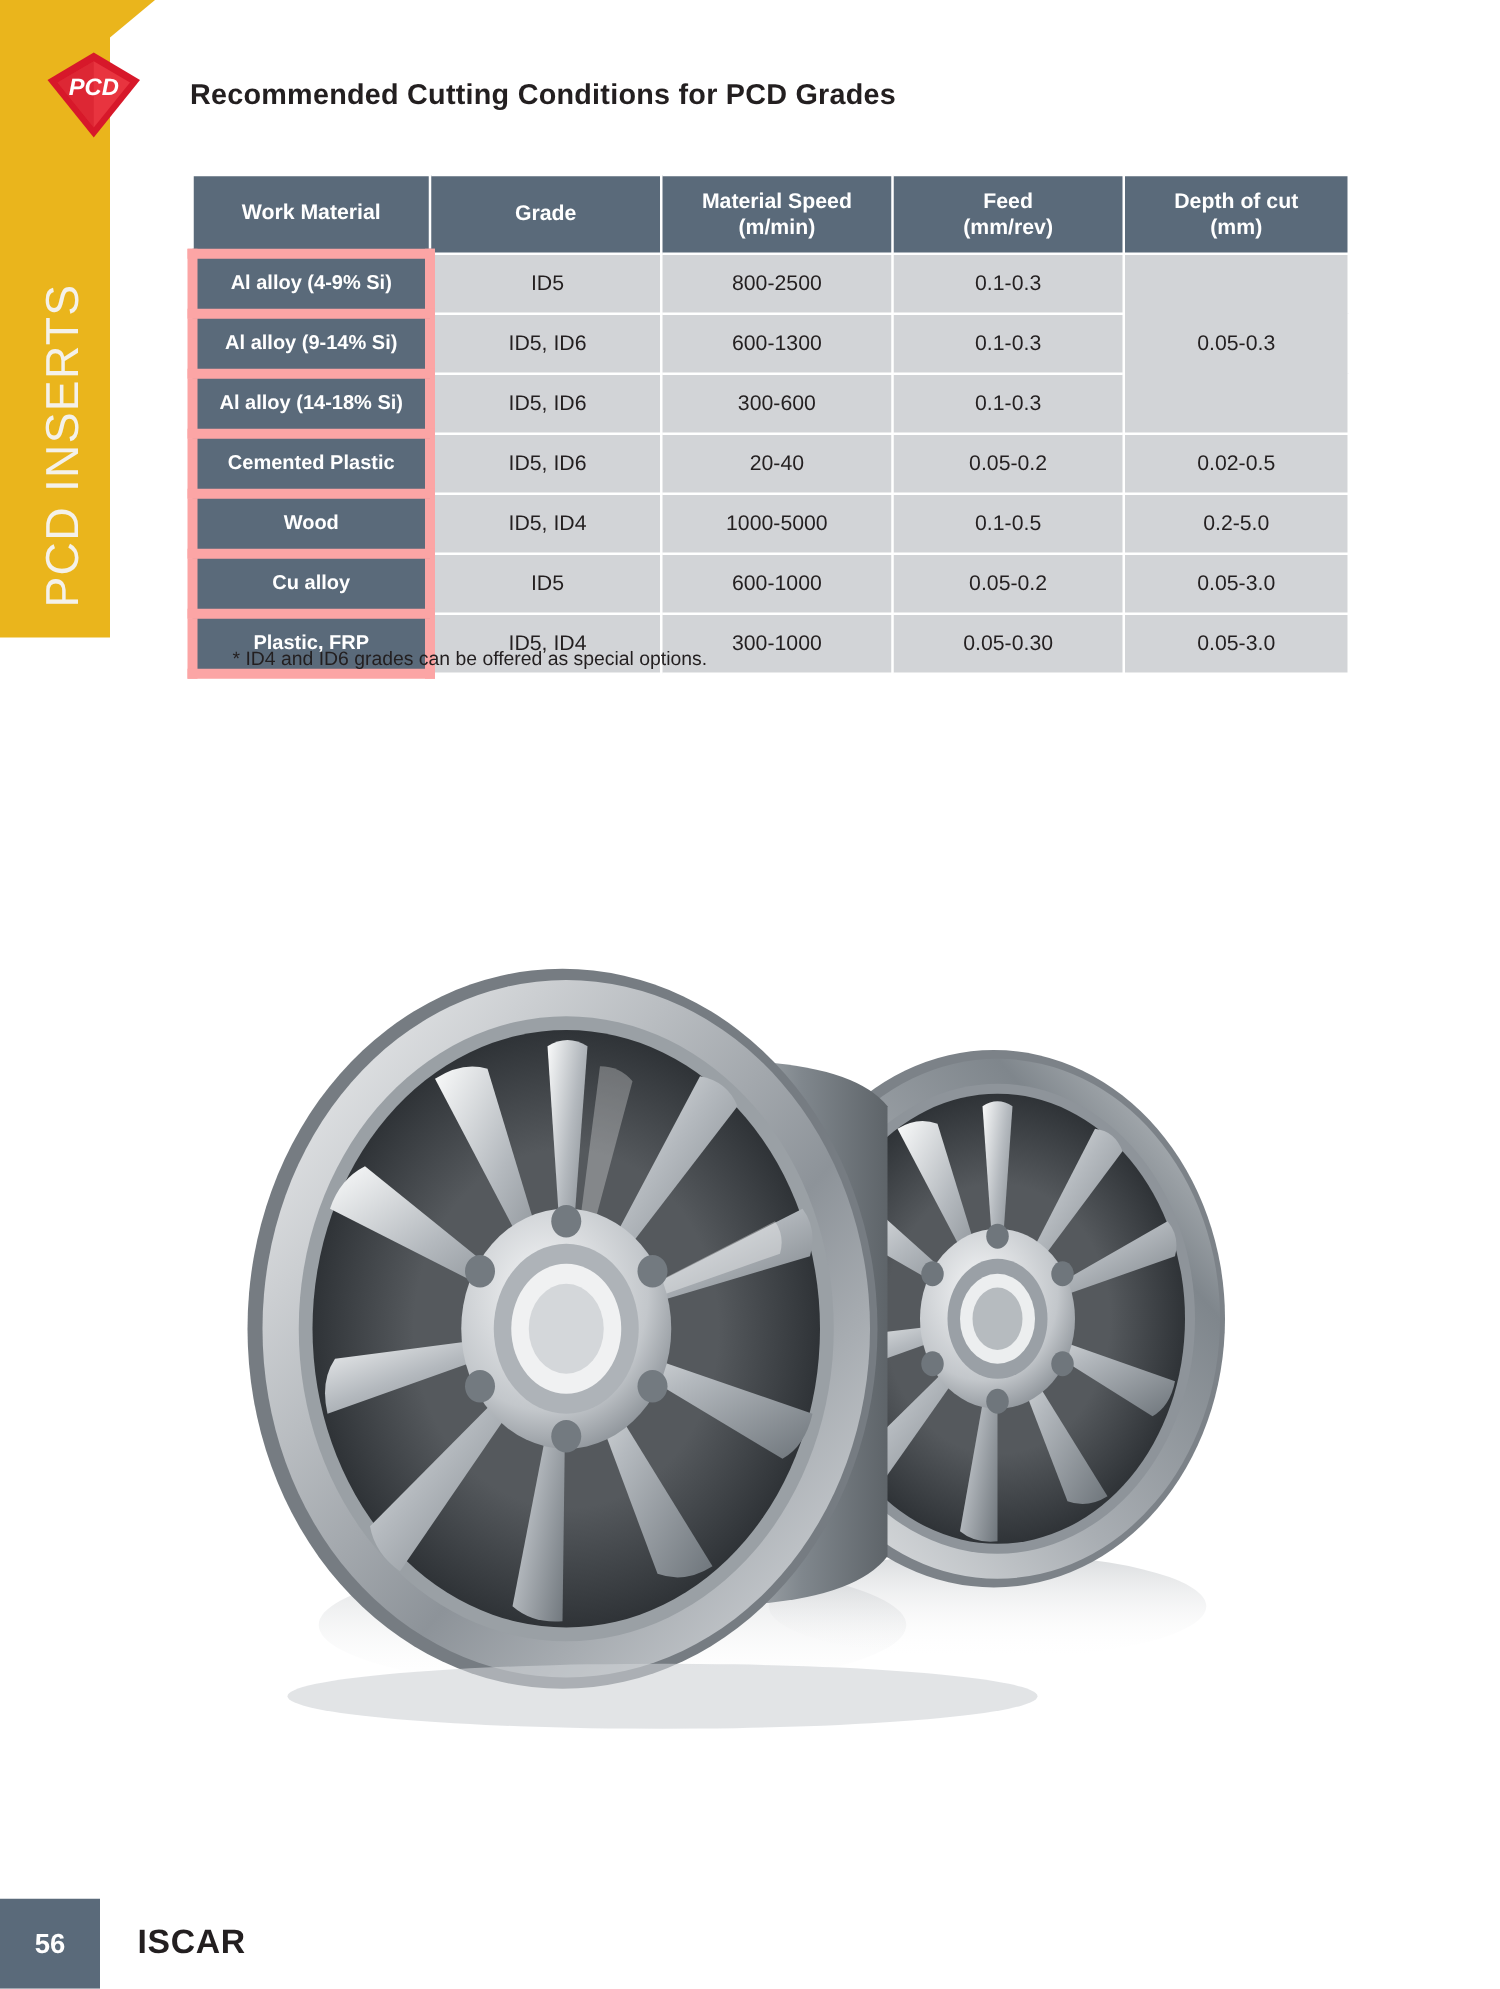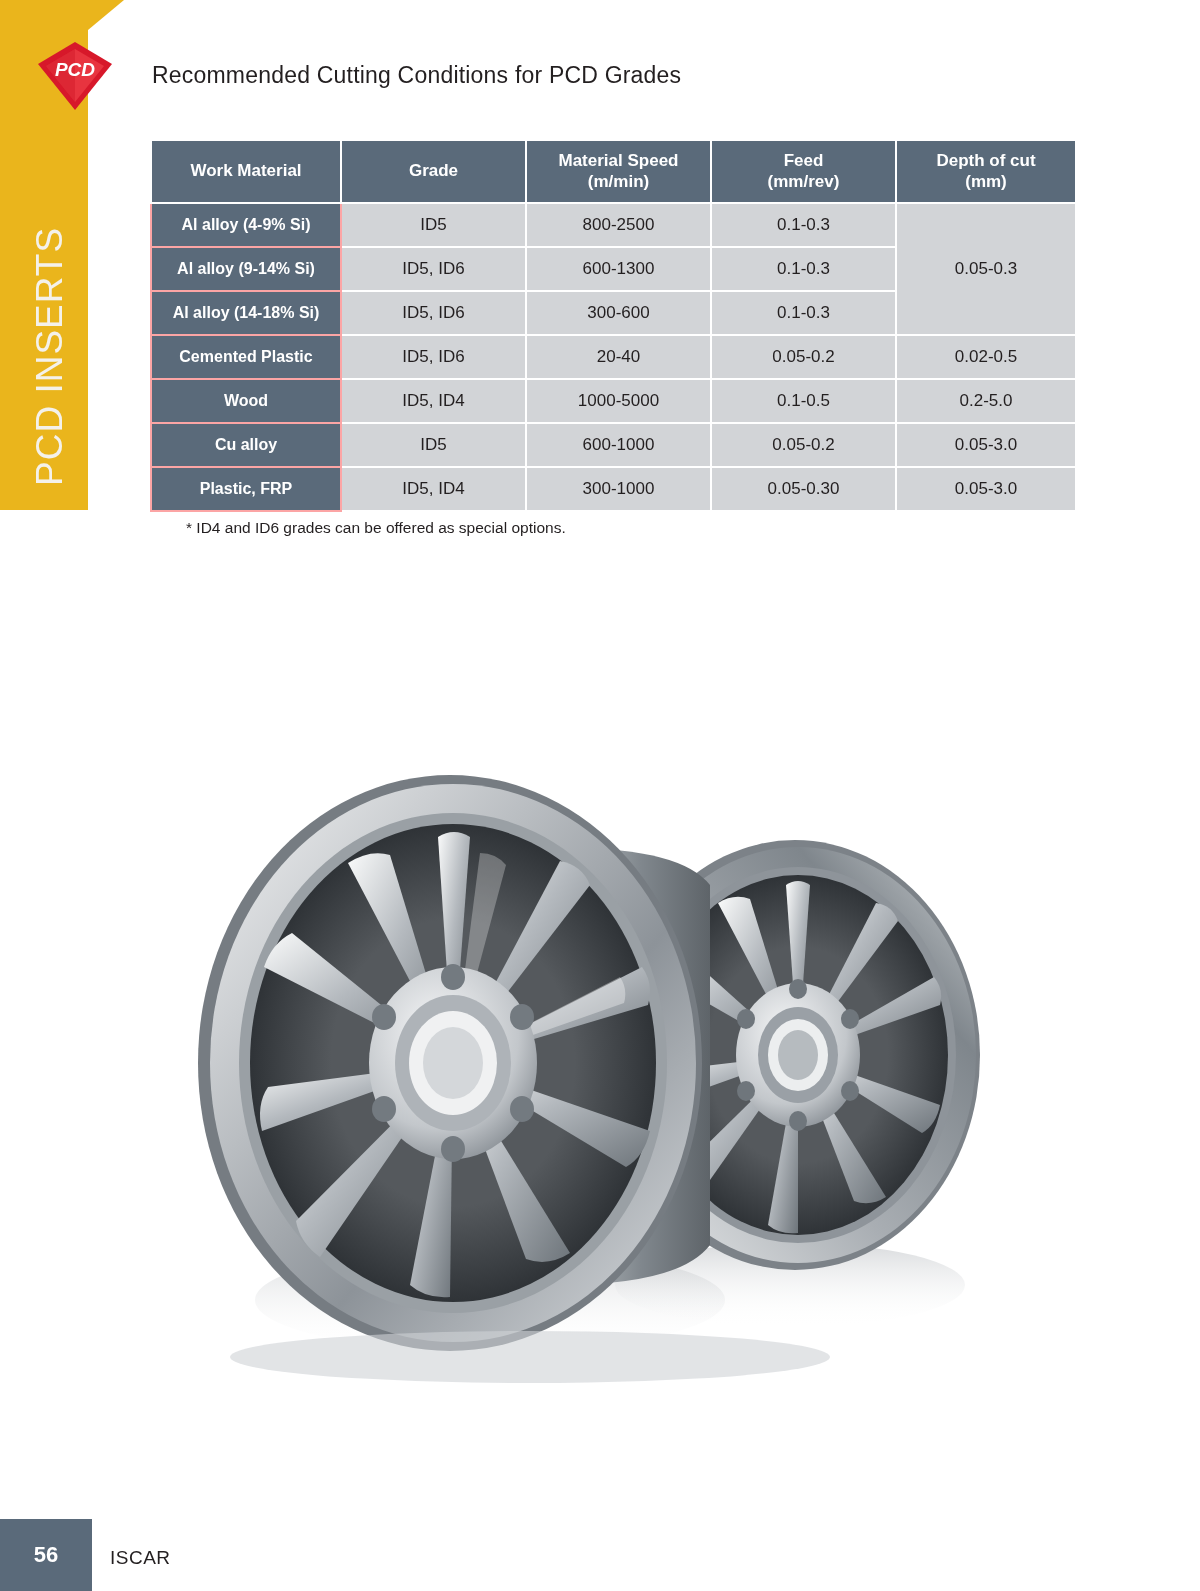--- a/index.html
+++ b/index.html
@@ -51,21 +51,21 @@
     left: 36px; top: 40px;
     width: 78px; height: 72px;
   }
   .pcd-logo svg { display: block; }
 
   
   .page-title {
     position: absolute;
     left: 152px; top: 62px;
     font-size: 23px;
-    font-weight: normal;
+    font-weight: bold;
     letter-spacing: 0.2px;
     color: #231f20;
   }
 
   
   .table-wrap {
     position: absolute;
     left: 150px; top: 139px;
     width: 925px;
   }
@@ -90,21 +90,21 @@
     border: 2px solid #ffffff;
     line-height: 1.22;
   }
   table.cut-table td.matcell {
     background: #5a6a7a;
     color: #ffffff;
     font-size: 16px;
     font-weight: bold;
     text-align: center;
     padding: 11px 4px;
-    border: 2px solid #fca5a5;
+    border: 8px solid #fca5a5;
   }
   table.cut-table td.datacell {
     background: #d2d4d7;
     color: #231f20;
     font-size: 17px;
     text-align: center;
     padding: 11px 4px;
     border: 2px solid #ffffff;
   }
   .footnote {
@@ -121,34 +121,34 @@
     left: 150px; top: 585px;
     width: 925px; height: 830px;
     background: #ffffff;
   }
   .photo svg { display: block; }
 
   
   .footer-page {
     position: absolute;
     left: 0; bottom: 0;
-    width: 92px; height: 72px;
+    width: 80px; height: 72px;
     background: #5a6a7a;
     color: #ffffff;
     display: flex;
     align-items: center;
     justify-content: center;
     font-size: 22px;
     font-weight: bold;
   }
   .footer-brand {
     position: absolute;
     left: 110px; bottom: 22px;
-    font-size: 19px;
-    font-weight: normal;
+    font-size: 27px;
+    font-weight: bold;
     letter-spacing: 0.5px;
     color: #231f20;
   }
 </style>
 </head>
 <body>
 
 <div class="sidebar">
   <div class="sidebar-notch"></div>
   <div class="sidebar-label">PCD INSERTS</div>

